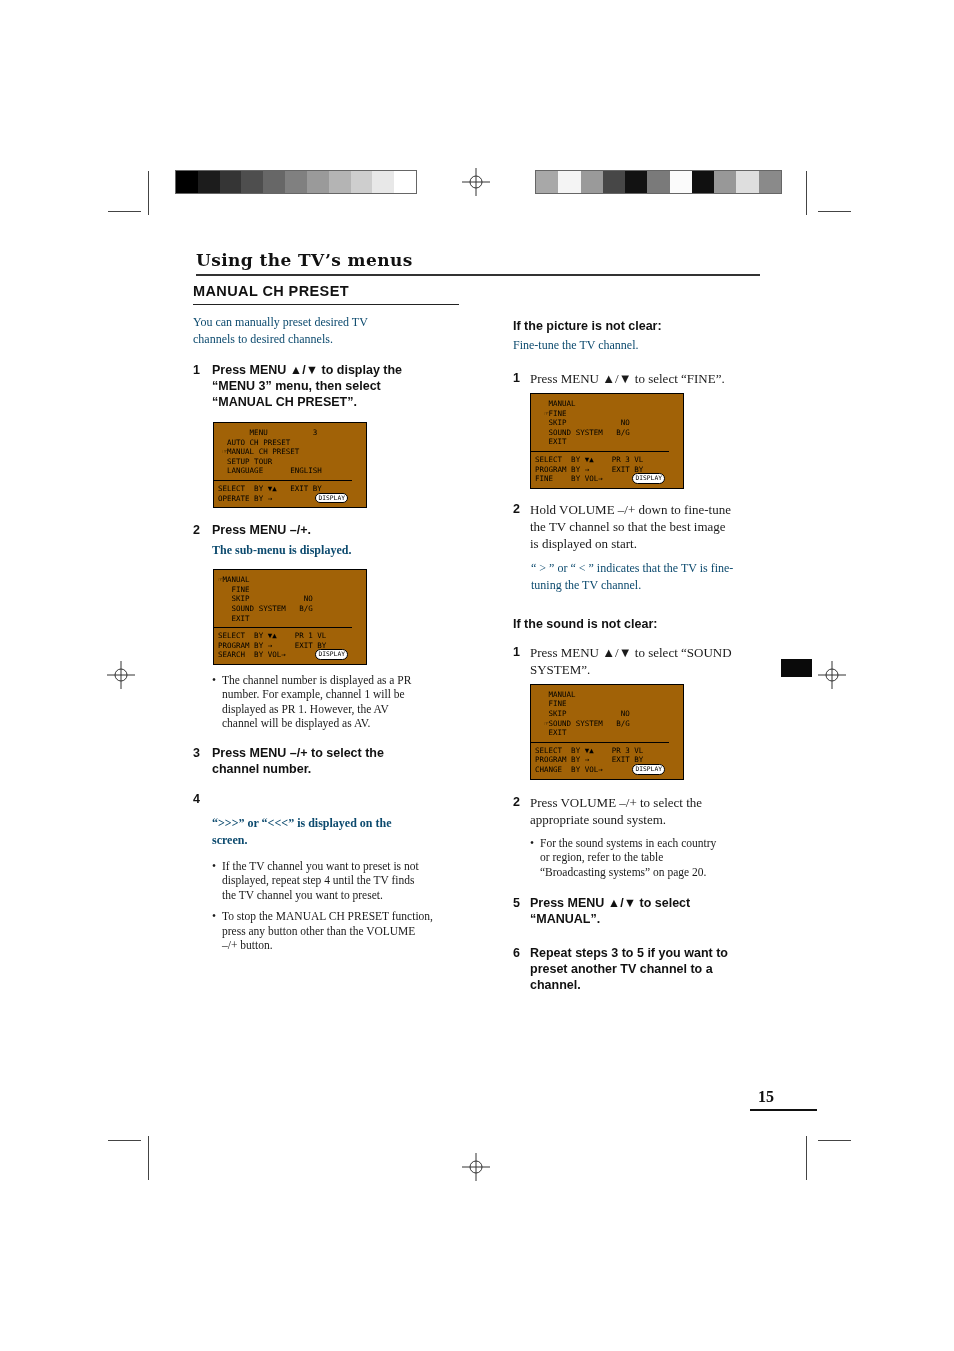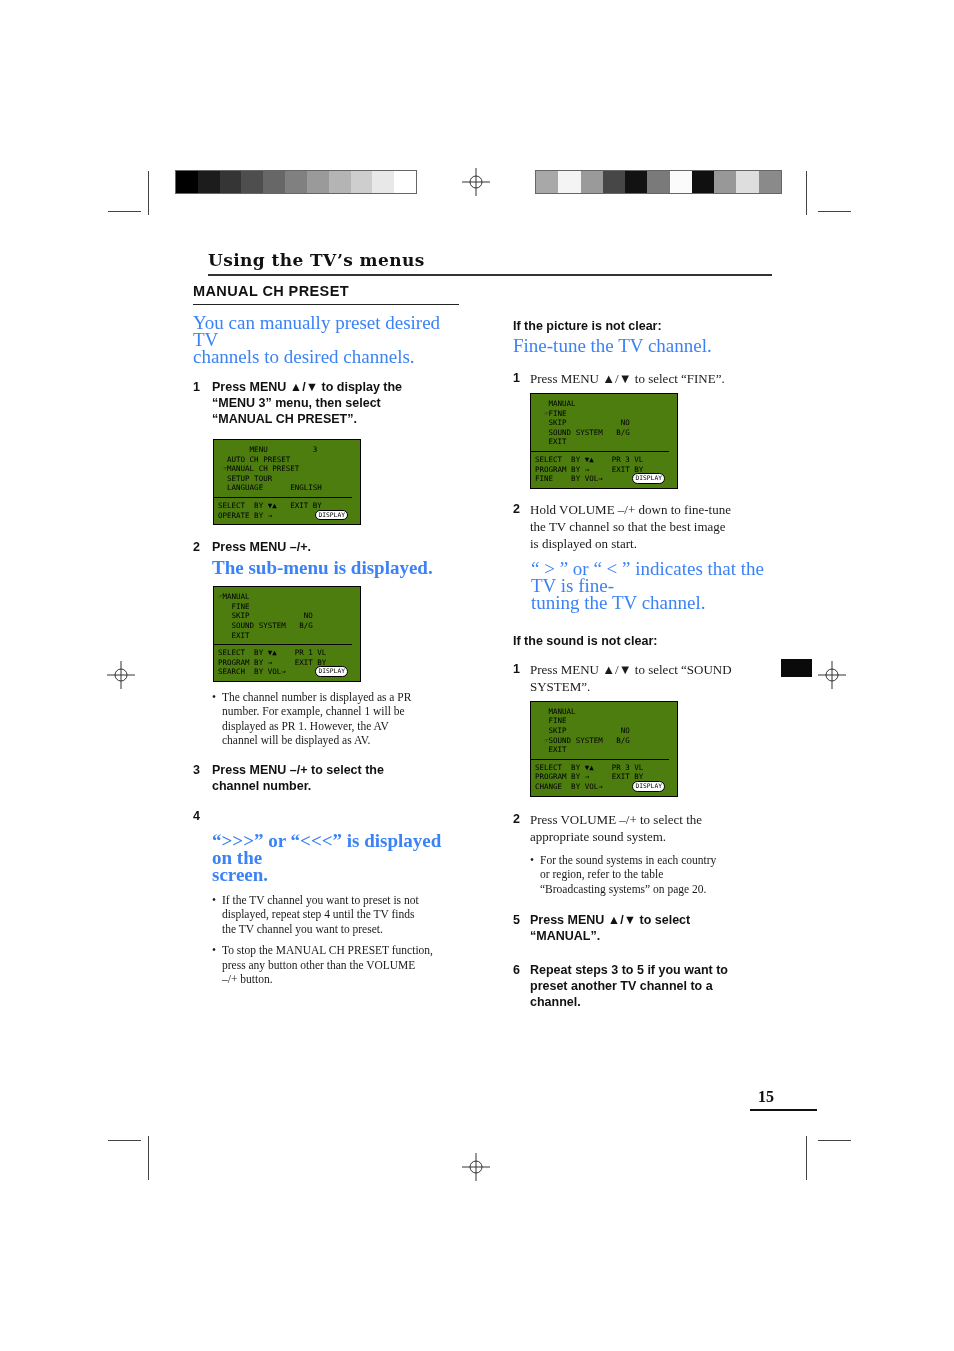--- a/index.html
+++ b/index.html
@@ -8,51 +8,51 @@
   
   .mark{position:absolute;background:#444;}
   .reg{position:absolute;}
   .cal-strip{position:absolute;top:170px;height:22px;display:flex;border:1px solid #666;background:#fff;}
   .cal-left{left:175px;width:240px;}
   .cal-right{left:535px;width:245px;}
   .swatch{flex:1 1 auto;height:100%;}
   .black-patch{position:absolute;left:781px;top:659px;width:31px;height:18px;background:#0a0a0a;}
 
   
-  .header{position:absolute;left:208px;top:250px;width:564px;}
+  .header{position:absolute;left:196px;top:250px;width:564px;}
   .header-title{font-family:"DejaVu Serif",serif;font-weight:bold;font-size:17px;letter-spacing:0.4px;color:#111;}
   .header-rule{margin-top:4px;height:2px;background:#333;}
 
   
   .col{position:absolute;}
   .col-left{left:193px;top:283px;width:266px;}
   .col-right{left:513px;top:318px;width:272px;}
 
   .section-title{font-family:"Liberation Sans",sans-serif;font-weight:bold;font-size:14.5px;letter-spacing:0.4px;padding-bottom:5px;border-bottom:1.5px solid #222;margin-bottom:9px;color:#111;}
   .subhead{font-family:"Liberation Sans",sans-serif;font-weight:bold;font-size:12.5px;line-height:16px;color:#111;}
 
-  .para{font-family:"Liberation Serif",serif;font-size:19px;line-height:17px;white-space:pre-line;color:#3b82f6;}
+  .para{font-family:"Liberation Serif",serif;font-size:12px;line-height:17px;white-space:pre-line;color:#0c4a6e;}
 
   .step{display:flex;}
   .step-num{font-family:"Liberation Sans",sans-serif;font-weight:bold;font-size:12.5px;line-height:16px;flex:0 0 19px;color:#111;}
   .col-right .step-num{flex:0 0 17px;}
   .step-text{font-family:"Liberation Sans",sans-serif;font-weight:bold;font-size:12.5px;line-height:16px;white-space:pre-line;color:#111;}
   .step.serif .step-text{font-family:"Liberation Serif",serif;font-weight:normal;font-size:13px;line-height:17px;color:#1a1a1a;}
   .step.serif .step-num{line-height:17px;}
 
   .note{display:flex;margin-left:19px;}
   .col-right .note{margin-left:17px;}
   .note .bullet{flex:0 0 10px;font-family:"Liberation Serif",serif;font-size:11.5px;line-height:14.5px;}
   .note-text{font-family:"Liberation Serif",serif;font-size:11.5px;line-height:14.5px;white-space:pre-line;}
 
   .indent{margin-left:19px;font-weight:bold;}
   .indent-r{margin-left:18px;}
 
   
-  .screen-box{border:1px solid #000;width:130px;padding:5px 12px 4px 4px;margin-left:20px;background:#4d7c0f;}
+  .screen-box{border:1px solid #000;width:130px;padding:5px 18px 4px 4px;margin-left:20px;background:#a16207;}
   .screen-box-r{margin-left:17px;}
   .screen-body,.screen-footer-text{font-family:"DejaVu Sans Mono",monospace;font-size:7.5px;line-height:9.6px;white-space:pre;color:#000;}
   .screen-divider{border-top:1px solid #000;margin:4px -4px 3px -4px;}
   .screen-footer{position:relative;}
   .display-badge{position:absolute;right:0;bottom:0;border:1px solid #000;border-radius:6px;padding:0 2px;font-family:"DejaVu Sans Mono",monospace;font-size:6.3px;line-height:8.5px;background:#fff;color:#000;}
 
   
   .page-num-block{position:absolute;left:750px;top:1088px;width:67px;}
   .page-num{font-family:"Liberation Serif",serif;font-weight:bold;font-size:16px;padding-left:8px;color:#111;}
   .page-num-rule{margin-top:3px;height:2px;background:#111;}

